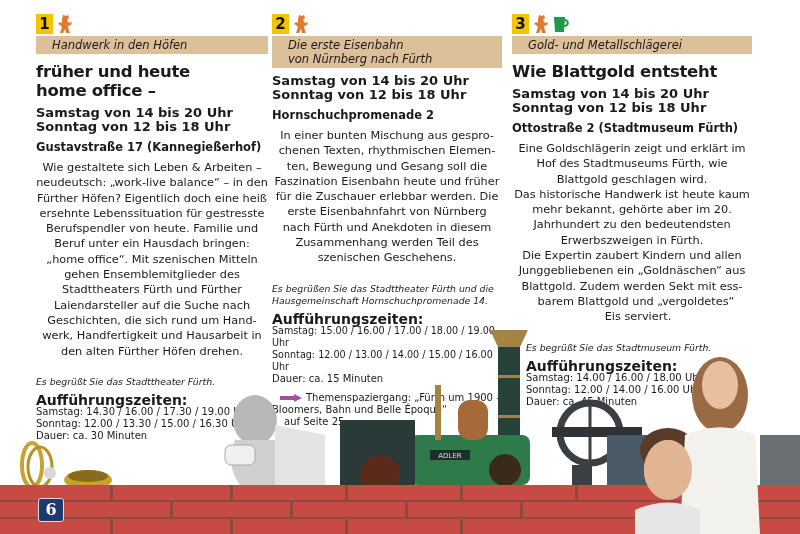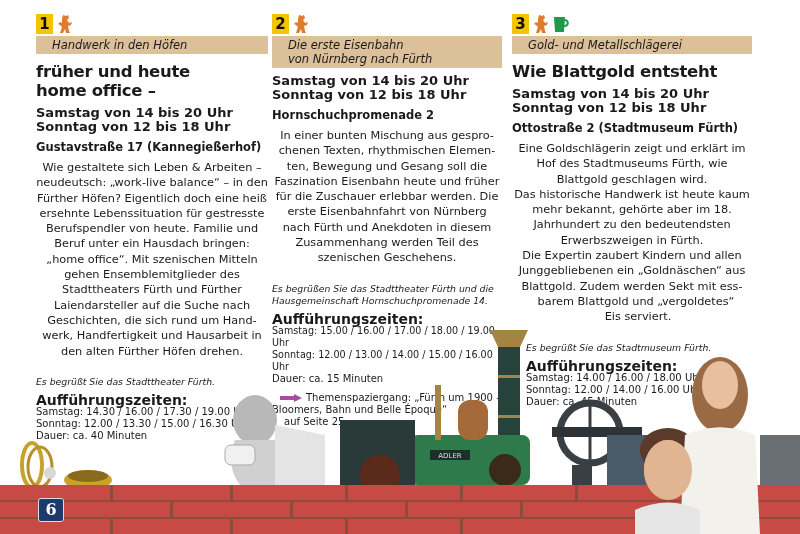--- a/index.html
+++ b/index.html
@@ -57,21 +57,21 @@
   <div class="times">
     <div>Samstag von 14 bis 20 Uhr</div>
     <div>Sonntag von 12 bis 18 Uhr</div>
   </div>
   <div class="addr">Gustavstraße 17 (Kannegießerhof)</div>
   <div class="body">Wie gestaltete sich Leben &amp; Arbeiten – neudeutsch: „work-live balance“ – in den Fürther Höfen? Eigentlich doch eine heiß ersehnte Lebenssituation für gestresste Berufspendler von heute. Familie und Beruf unter ein Hausdach bringen: „home office“. Mit szenischen Mitteln gehen Ensemblemitglieder des Stadttheaters Fürth und Fürther Laiendarsteller auf die Suche nach Geschichten, die sich rund um Hand­werk, Handfertigkeit und Hausarbeit in den alten Fürther Höfen drehen.</div>
   <div class="greet">Es begrüßt Sie das Stadttheater Fürth.</div>
   <div class="perf-h">Aufführungszeiten:</div>
   <div class="perf">Samstag: 14.30 / 16.00 / 17.30 / 19.00 Uhr</div>
   <div class="perf">Sonntag: 12.00 / 13.30 / 15.00 / 16.30 Uhr</div>
-  <div class="perf"><b>Dauer:</b><span> ca. 40 Minuten</span></div>
+  <div class="perf"><b>Dauer:</b><span> ca. 30 Minuten</span></div>
 </div>
 
 <div class="col col2">
   <div class="badge-row">
     <span class="num">2</span>
     <svg class="bear" viewBox="0 0 16 20">
         <path d="M6 1 L9 2 L11 1 L12 4 L10 6 L12 9 L15 8 L14 11 L11 12 L12 17 L13 19 L9 19 L8 15 L6 19 L3 19 L5 13 L3 11 L1 10 L3 8 L5 9 L5 5 Z" fill="#e07a2c"></path>
       </svg>
   </div>
   <div class="band">
@@ -112,21 +112,21 @@
   </div>
   <div class="band">Gold- und Metallschlägerei</div>
   <div class="title">Wie Blattgold entsteht</div>
   <div class="times">
     <div>Samstag von 14 bis 20 Uhr</div>
     <div>Sonntag von 12 bis 18 Uhr</div>
   </div>
   <div class="addr">Ottostraße 2 (Stadtmuseum Fürth)</div>
   <div class="body">
     <div>Eine Goldschlägerin zeigt und erklärt im Hof des Stadtmuseums Fürth, wie Blattgold geschlagen wird.</div>
-    <div>Das historische Handwerk ist heute kaum mehr bekannt, gehörte aber im 18. Jahrhundert zu den bedeutendsten Erwerbszweigen in Fürth.</div>
+    <div>Das historische Handwerk ist heute kaum mehr bekannt, gehörte aber im 20. Jahrhundert zu den bedeutendsten Erwerbszweigen in Fürth.</div>
     <div>Die Expertin zaubert Kindern und allen Junggebliebenen ein „Goldnäschen“ aus Blattgold. Zudem werden Sekt mit ess-</div>
     <div class="indent">barem Blattgold und „vergoldetes“</div>
     <div class="indent2">Eis serviert.</div>
   </div>
   <div class="greet" style="padding-left:14px">Es begrüßt Sie das Stadtmuseum Fürth.</div>
   <div style="padding-left:14px">
     <div class="perf-h">Aufführungszeiten:</div>
     <div class="perf">Samstag: 14.00 / 16.00 / 18.00 Uhr</div>
     <div class="perf">Sonntag: 12.00 / 14.00 / 16.00 Uhr</div>
     <div class="perf"><b>Dauer:</b><span> ca. 45 Minuten</span></div>

